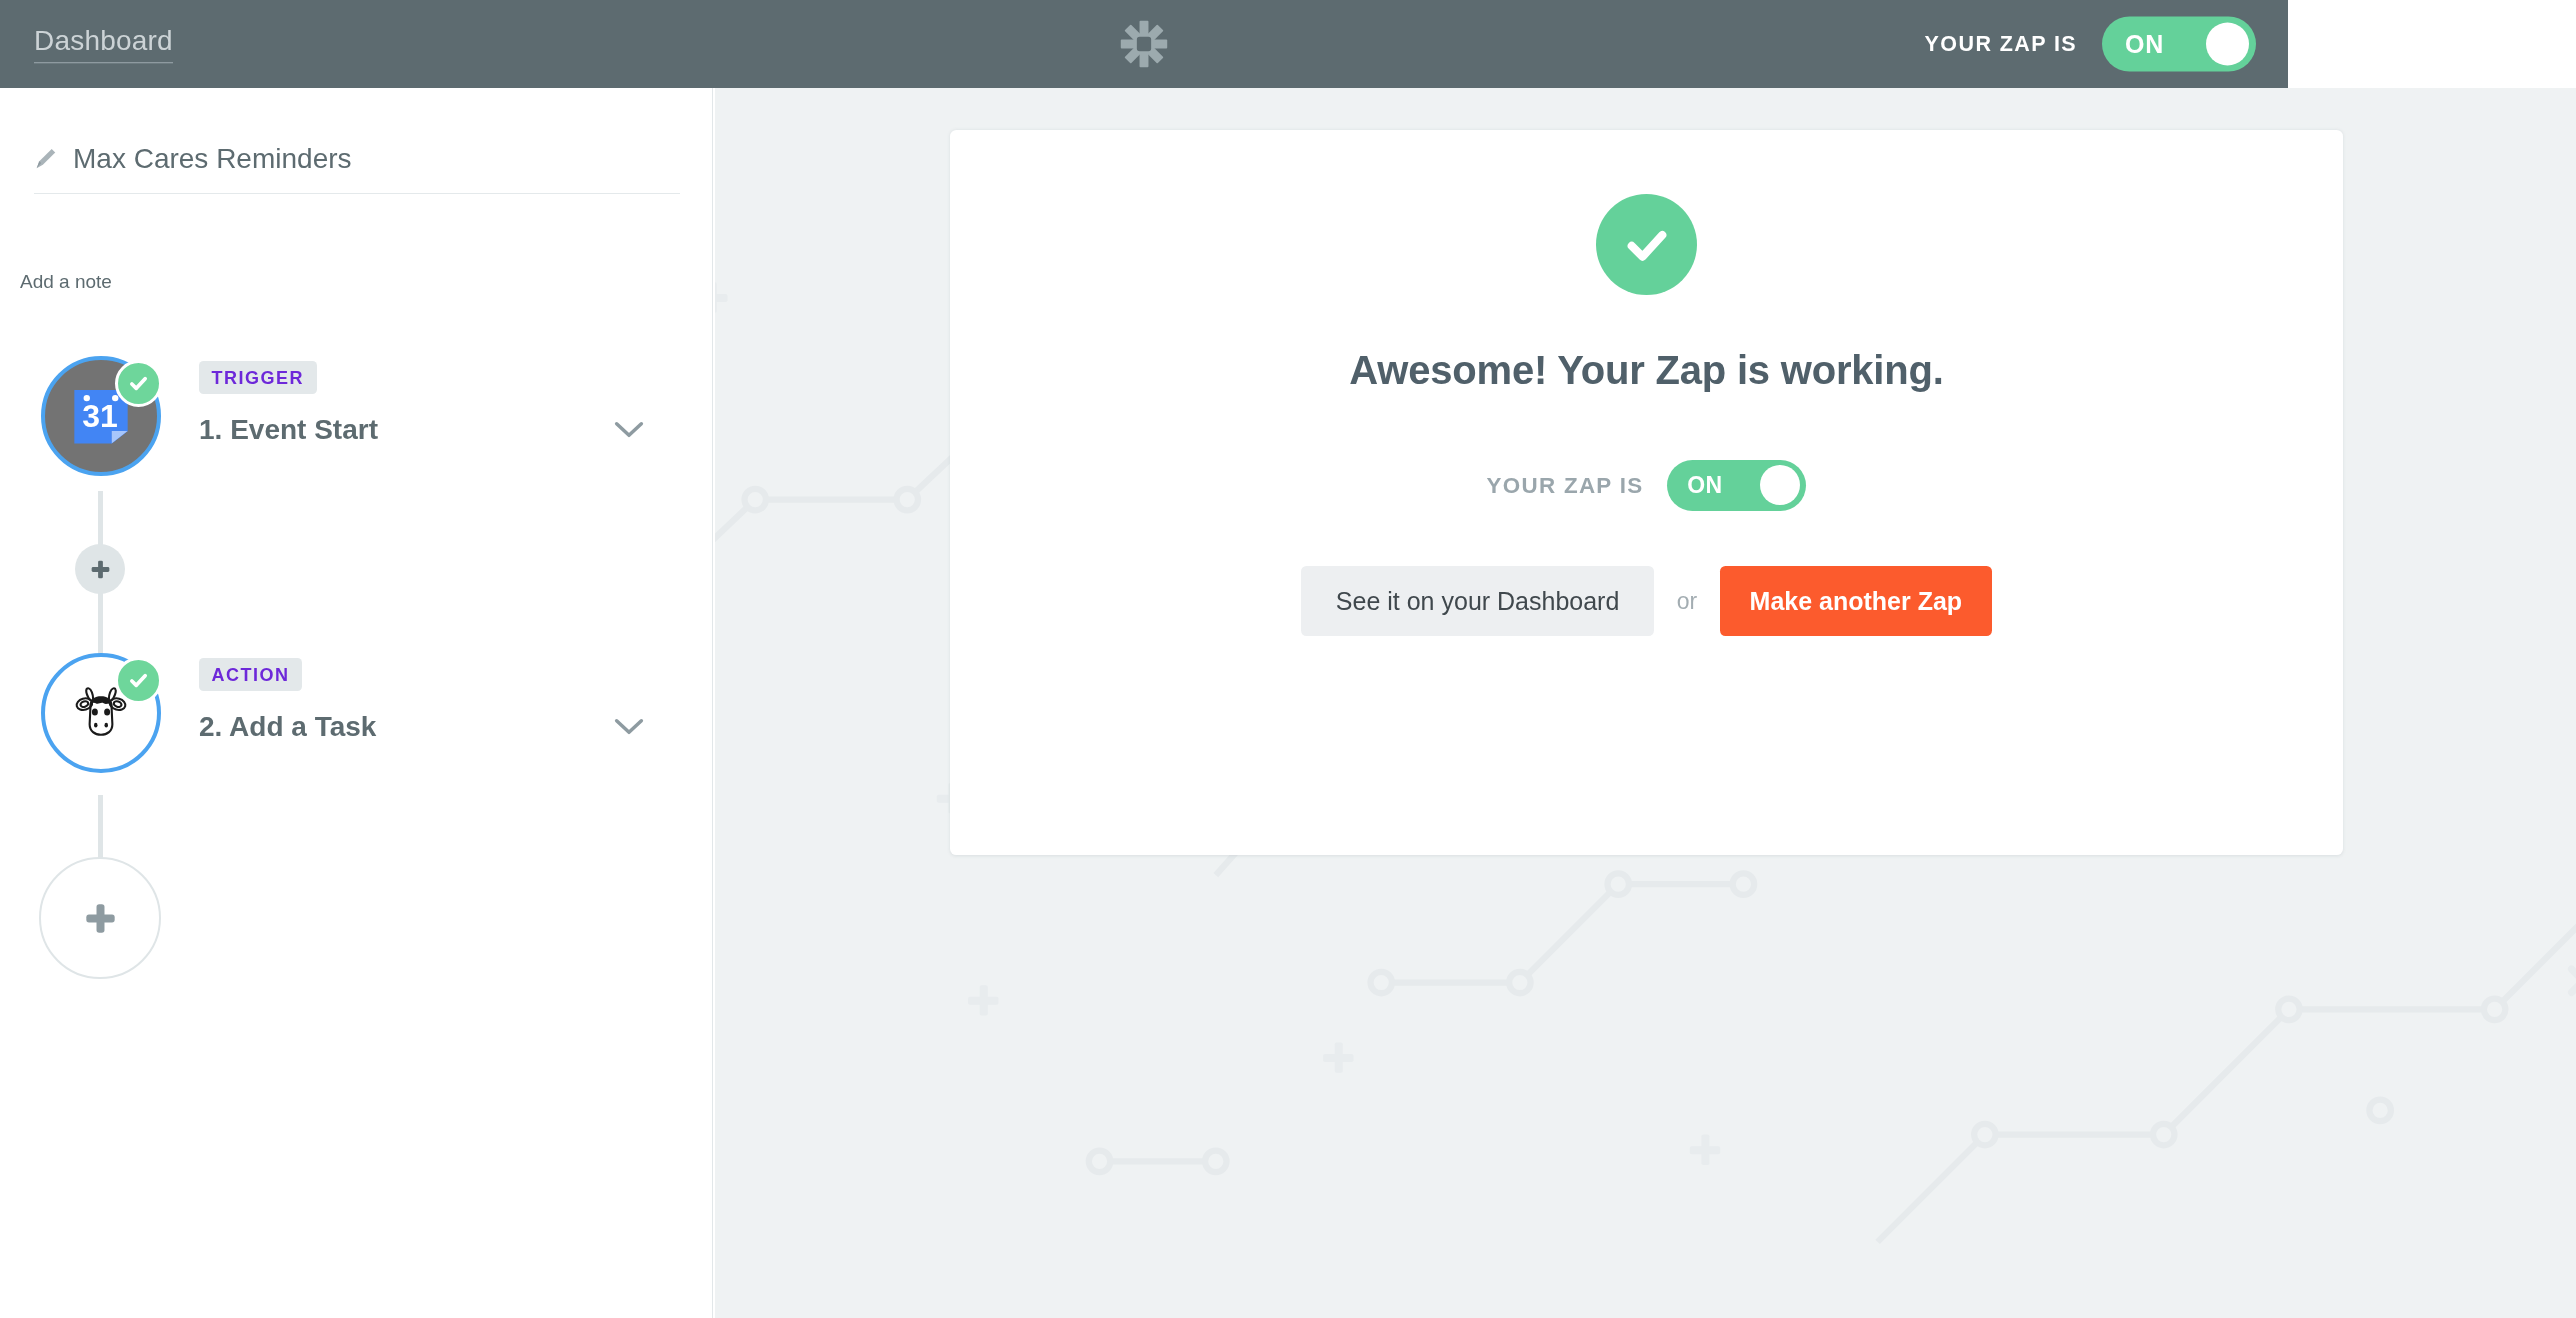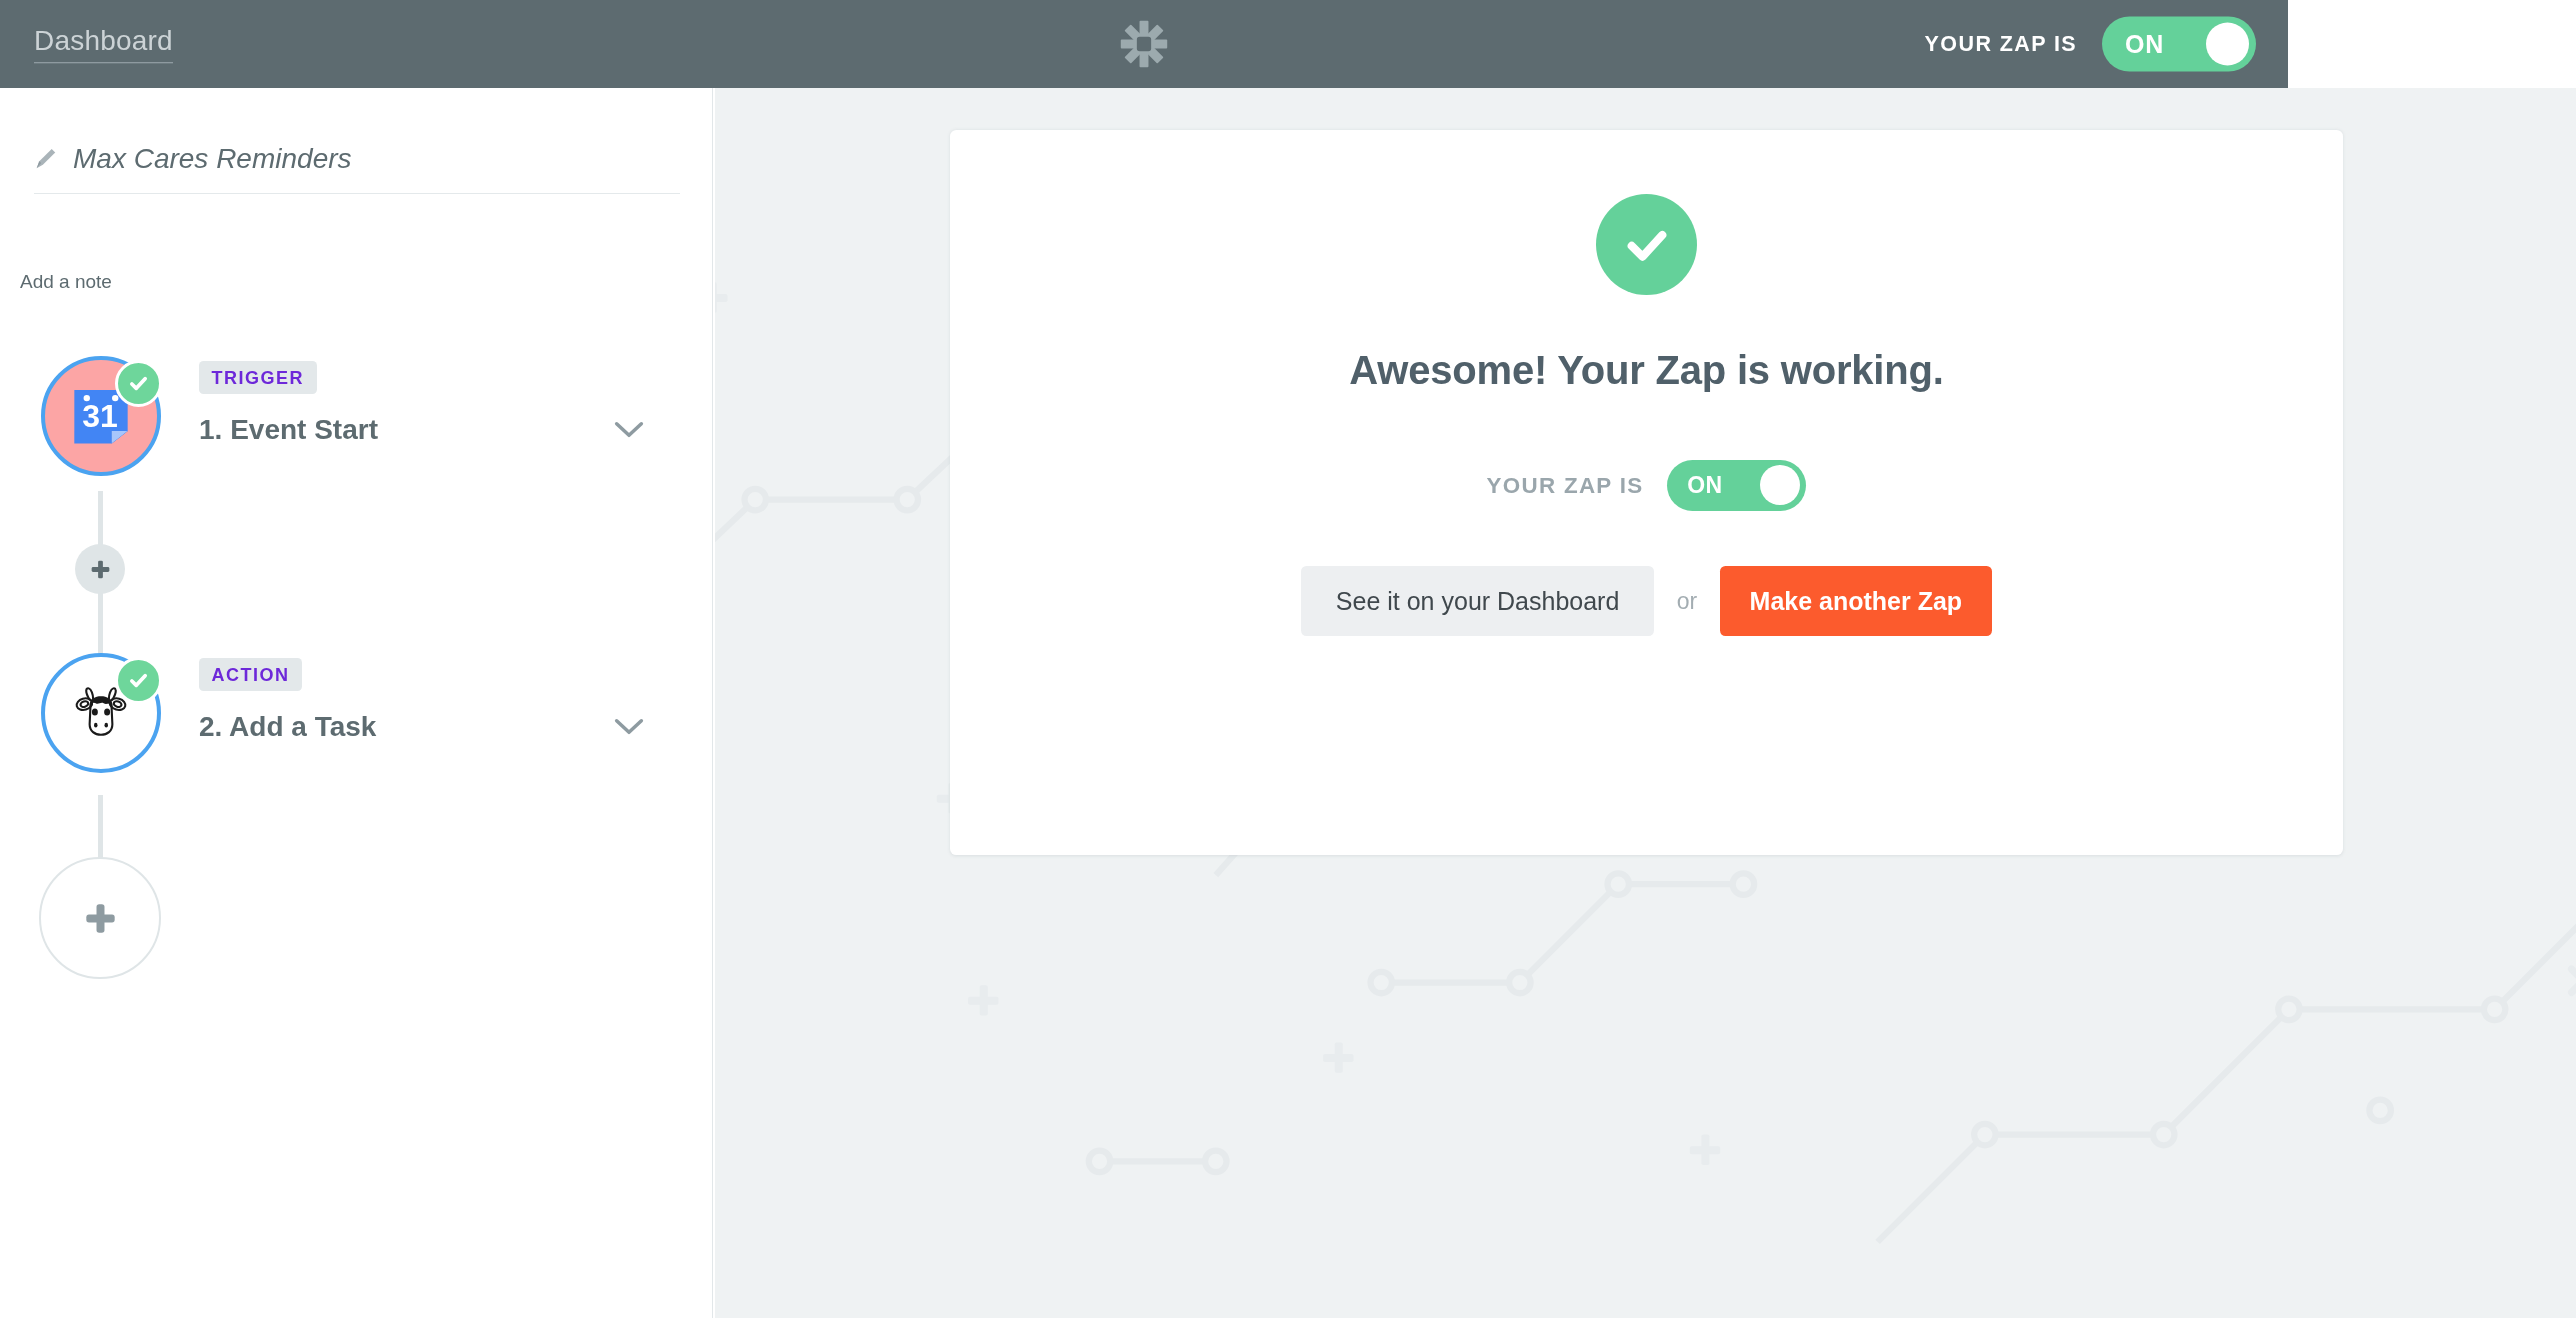--- a/index.html
+++ b/index.html
@@ -72,21 +72,21 @@
     border-right: 1.8px solid #e2e7e9;
   }
   .zap-title-row {
     position: absolute; left: 34px; top: 55px;
     width: 646px;
     display: flex; align-items: center; gap: 16px;
     border-bottom: 1.8px solid #e4e9eb; padding-bottom: 18px;
     cursor: pointer;
   }
   .pencil-icon { width: 23px; height: 23px; flex: none; }
-  .zap-title { font-size: 28px; color: #5d6b70; font-style: italic; }
+  .zap-title { font-size: 28px; color: #5d6b70; }
   .add-note {
     position: absolute; left: 20px; top: 183px;
     font-size: 19px; font-weight: normal; color: #5d6b70;
     cursor: pointer;
   }
 
   
   .steps { position: absolute; left: 0; top: 0; width: 713px; height: 1231px; }
   .connector {
     position: absolute; left: 98px; width: 4.5px;
@@ -101,21 +101,21 @@
 
   .node {
     position: absolute; left: 41px; top: 0;
     width: 120px; height: 120px;
     border-radius: 50%;
     border: 4.5px solid #4ba3f0;
     background: #ffffff;
     display: flex; align-items: center; justify-content: center;
     cursor: pointer;
   }
-  .node-cal { background: #fca5a5; }
+  .node-cal { background: #737373; }
   .check-badge {
     position: absolute; right: -5.4px; top: 0px;
     width: 47px; height: 47px; border-radius: 50%;
     background: #6ed69b;
     display: flex; align-items: center; justify-content: center;
     border: 3.6px solid #ffffff;
     z-index: 3;
   }
   .step-body {
     position: absolute; left: 199px; top: 5.4px;

